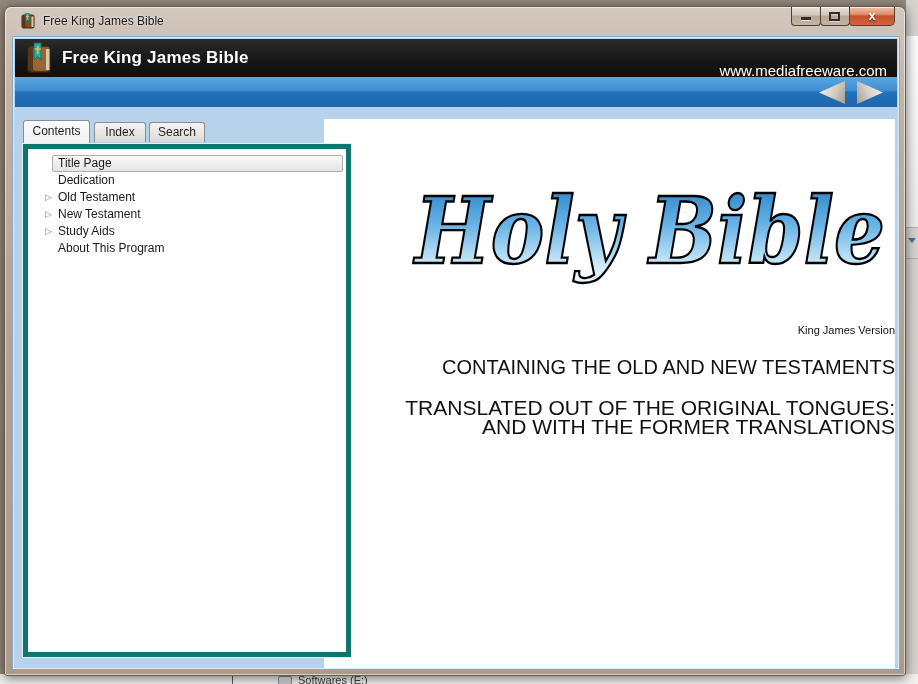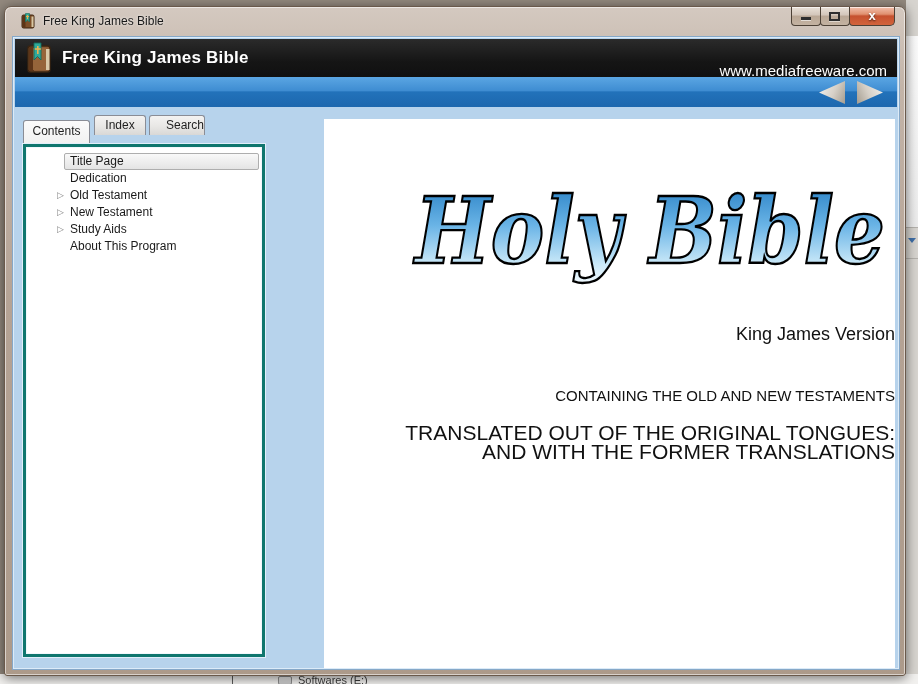--- a/index.html
+++ b/index.html
@@ -92,61 +92,61 @@
   .toolbar {
     position: absolute; left: 2px; top: 40px; width: 882px; height: 30px;
     background: linear-gradient(#5ba6e3 0%, #3f8dd2 45%, #2272ba 50%, #1d67ae 100%);
   }
   .nav-arrow { position: absolute; top: 4px; width: 26px; height: 23px; cursor: pointer; }
   .nav-back  { right: 52px; background: linear-gradient(115deg, #f7f5f2 0%, #d6d0c7 55%, #a49c8f 100%); clip-path: polygon(100% 0, 100% 100%, 0 50%); }
   .nav-fwd   { right: 14px; background: linear-gradient(245deg, #f7f5f2 0%, #d6d0c7 55%, #a49c8f 100%); clip-path: polygon(0 0, 0 100%, 100% 50%); }
 
   
   .tab {
-    position: absolute; height: 20px; top: 78px;
+    position: absolute; height: 20px; top: 85px;
     border: 1px solid #8a8d96; border-bottom: none; border-radius: 3px 3px 0 0;
     background: linear-gradient(#f4f3f2, #e8e7e5 55%, #d9d8d6);
     font-size: 12px; color: #1f1f1f; text-align: center; line-height: 19px; cursor: pointer;
   }
   .tab.active {
     top: 83px; height: 23px; z-index: 3;
     background: linear-gradient(#fbfbfb, #f1f1f1);
     line-height: 21px;
   }
   .tab-contents { left: 10px;  width: 67px; }
   .tab-index    { left: 81px;  width: 52px; }
-  .tab-search   { left: 136px; width: 56px; text-align: right; }
+  .tab-search   { left: 136px; width: 56px; }
 
   
   .tree-panel {
-    position: absolute; left: 10px; top: 107px; width: 242px; height: 513px;
-    background: #ffffff; border: 3px solid #0f766e;
+    position: absolute; left: 10px; top: 107px; width: 328px; height: 513px;
+    background: #ffffff; border: 5px solid #0f766e;
     box-shadow: 0 0 0 1px #e2eefa, inset 0 0 0 1px #f2f7fc;
-    padding-top: 6px; z-index: 2; padding-left: 14px;
+    padding-top: 6px; z-index: 2;
   }
   .tree-row { position: relative; height: 17px; line-height: 17px; font-size: 12px; color: #1a1a1a; cursor: pointer; }
   .tree-row .sel-bg {
     position: absolute; left: 24px; right: 3px; top: 0; height: 17px;
     border: 1px solid #aeaeae; border-radius: 2px;
     background: linear-gradient(#f9f9f9, #e4e4e4);
   }
   .tree-row .expander {
     position: absolute; left: 17px; top: 0; width: 10px; height: 17px;
     font-size: 9px; color: #848484; line-height: 17px; cursor: pointer;
   }
   .tree-row .row-label { position: absolute; left: 30px; top: 0; white-space: nowrap; }
 
   
   .content-panel {
     position: absolute; left: 311px; top: 82px; width: 571px; height: 549px;
     background: #ffffff; text-align: right; overflow: hidden;
   }
   .masthead { margin-top: 42px; }
-  .kjv-line { margin-top: 24px; font-size: 18px; color: #111; }
-  .containing-line { margin-top: 42px; font-size: 15px; color: #111; padding-left: 32px; }
+  .kjv-line { margin-top: 24px; font-size: 11px; color: #111; }
+  .containing-line { margin-top: 20px; font-size: 20px; color: #111; padding-left: 32px; }
   .translated-block { margin-top: 19px; font-size: 21px; color: #111; line-height: 19px; }
 </style>
 </head>
 <body>
 
 <div class="bg-right-sliver">
   <div class="col-header"></div>
   <div class="tri"></div>
   <div class="line2"></div>
 </div>

